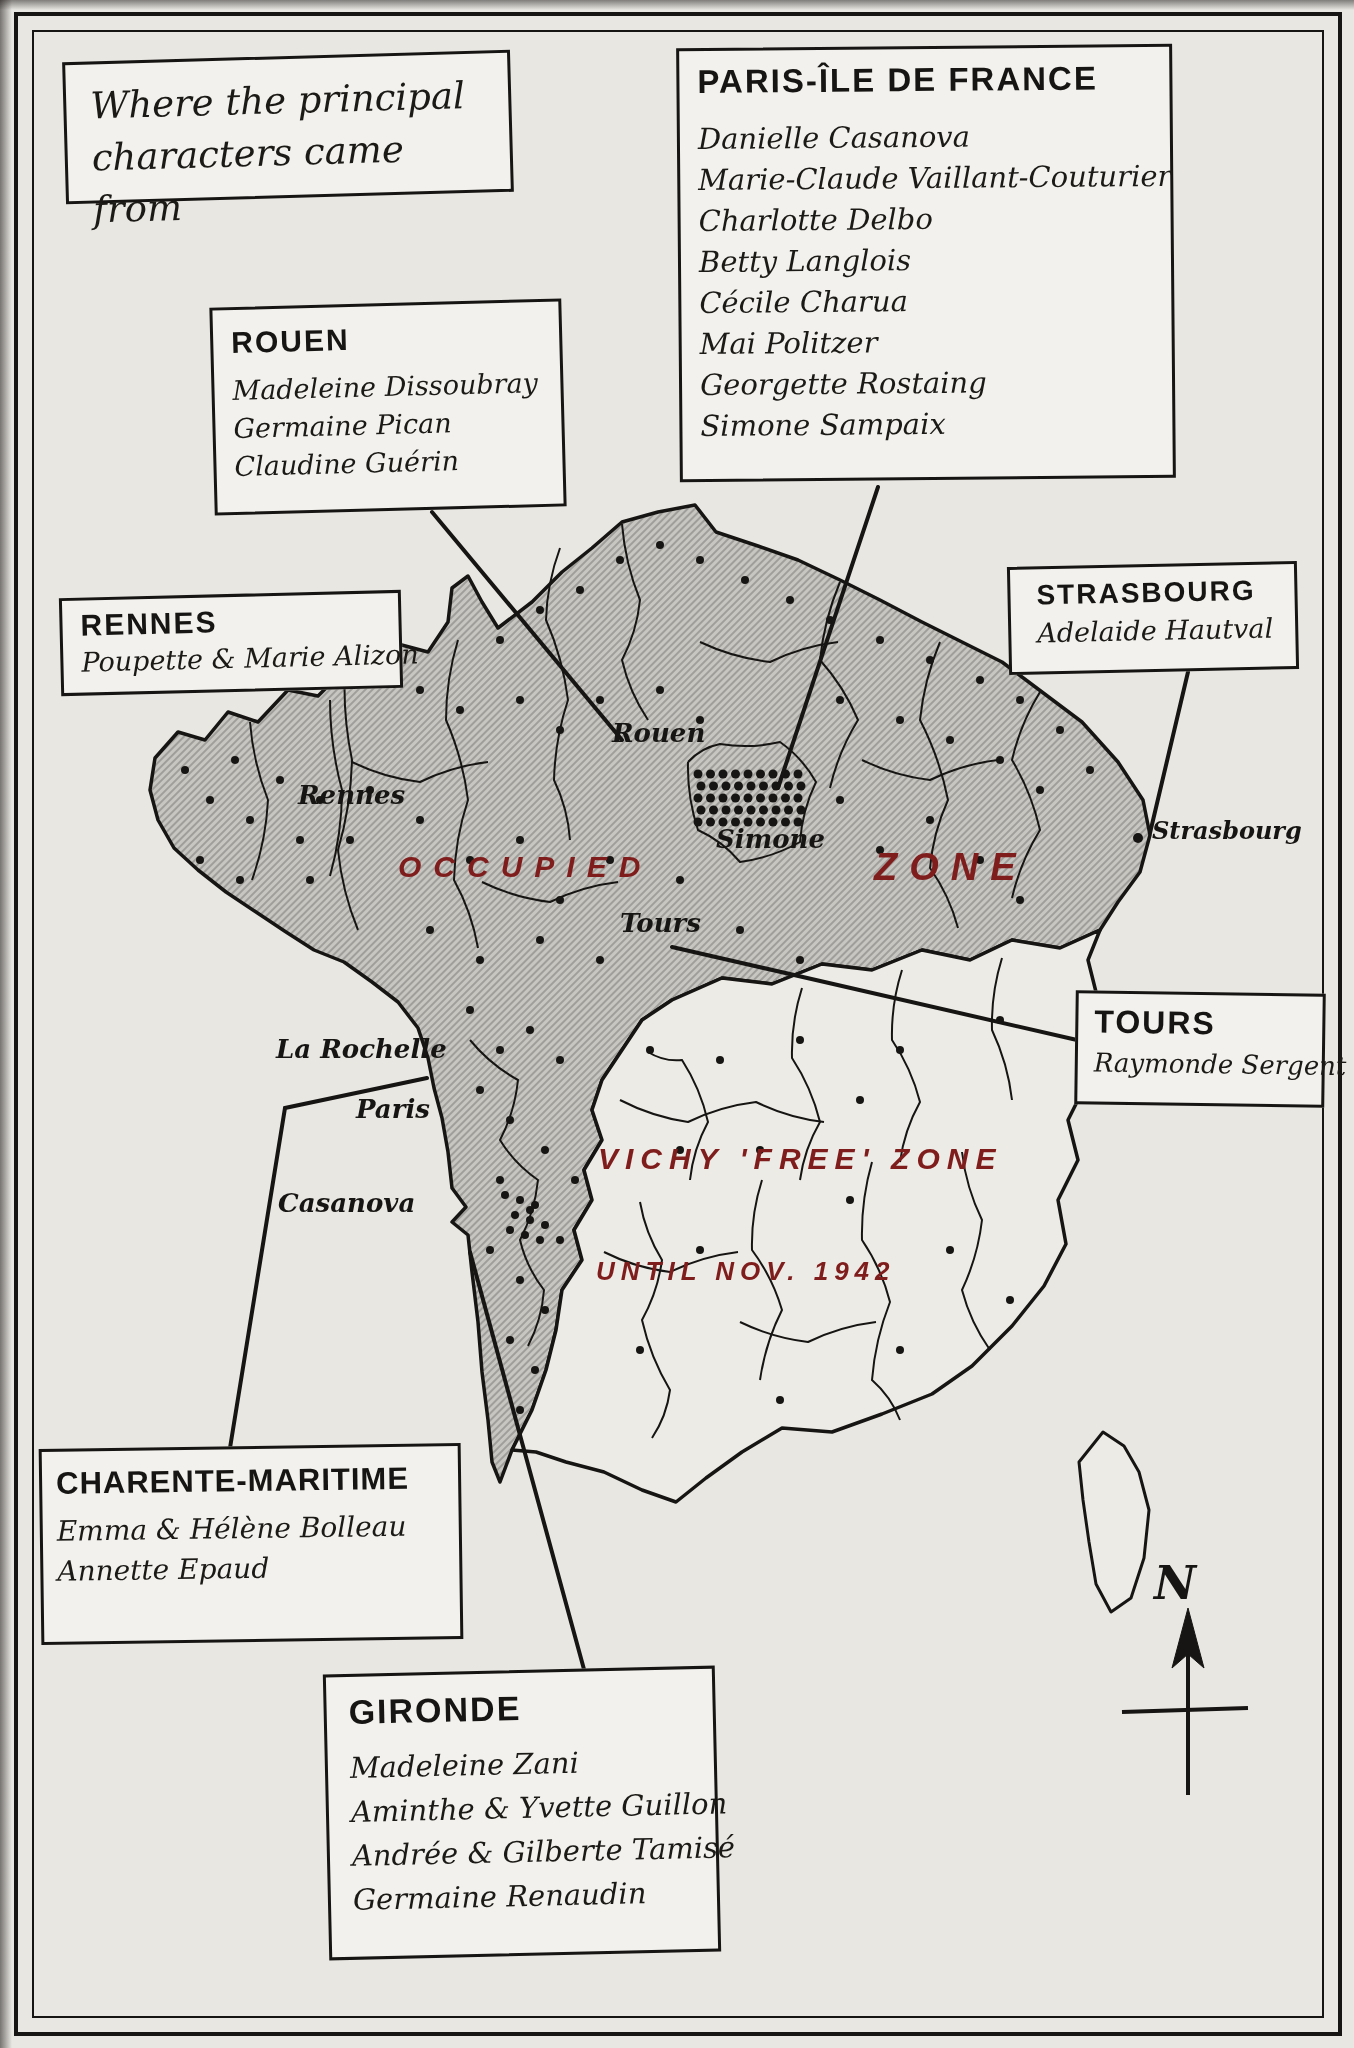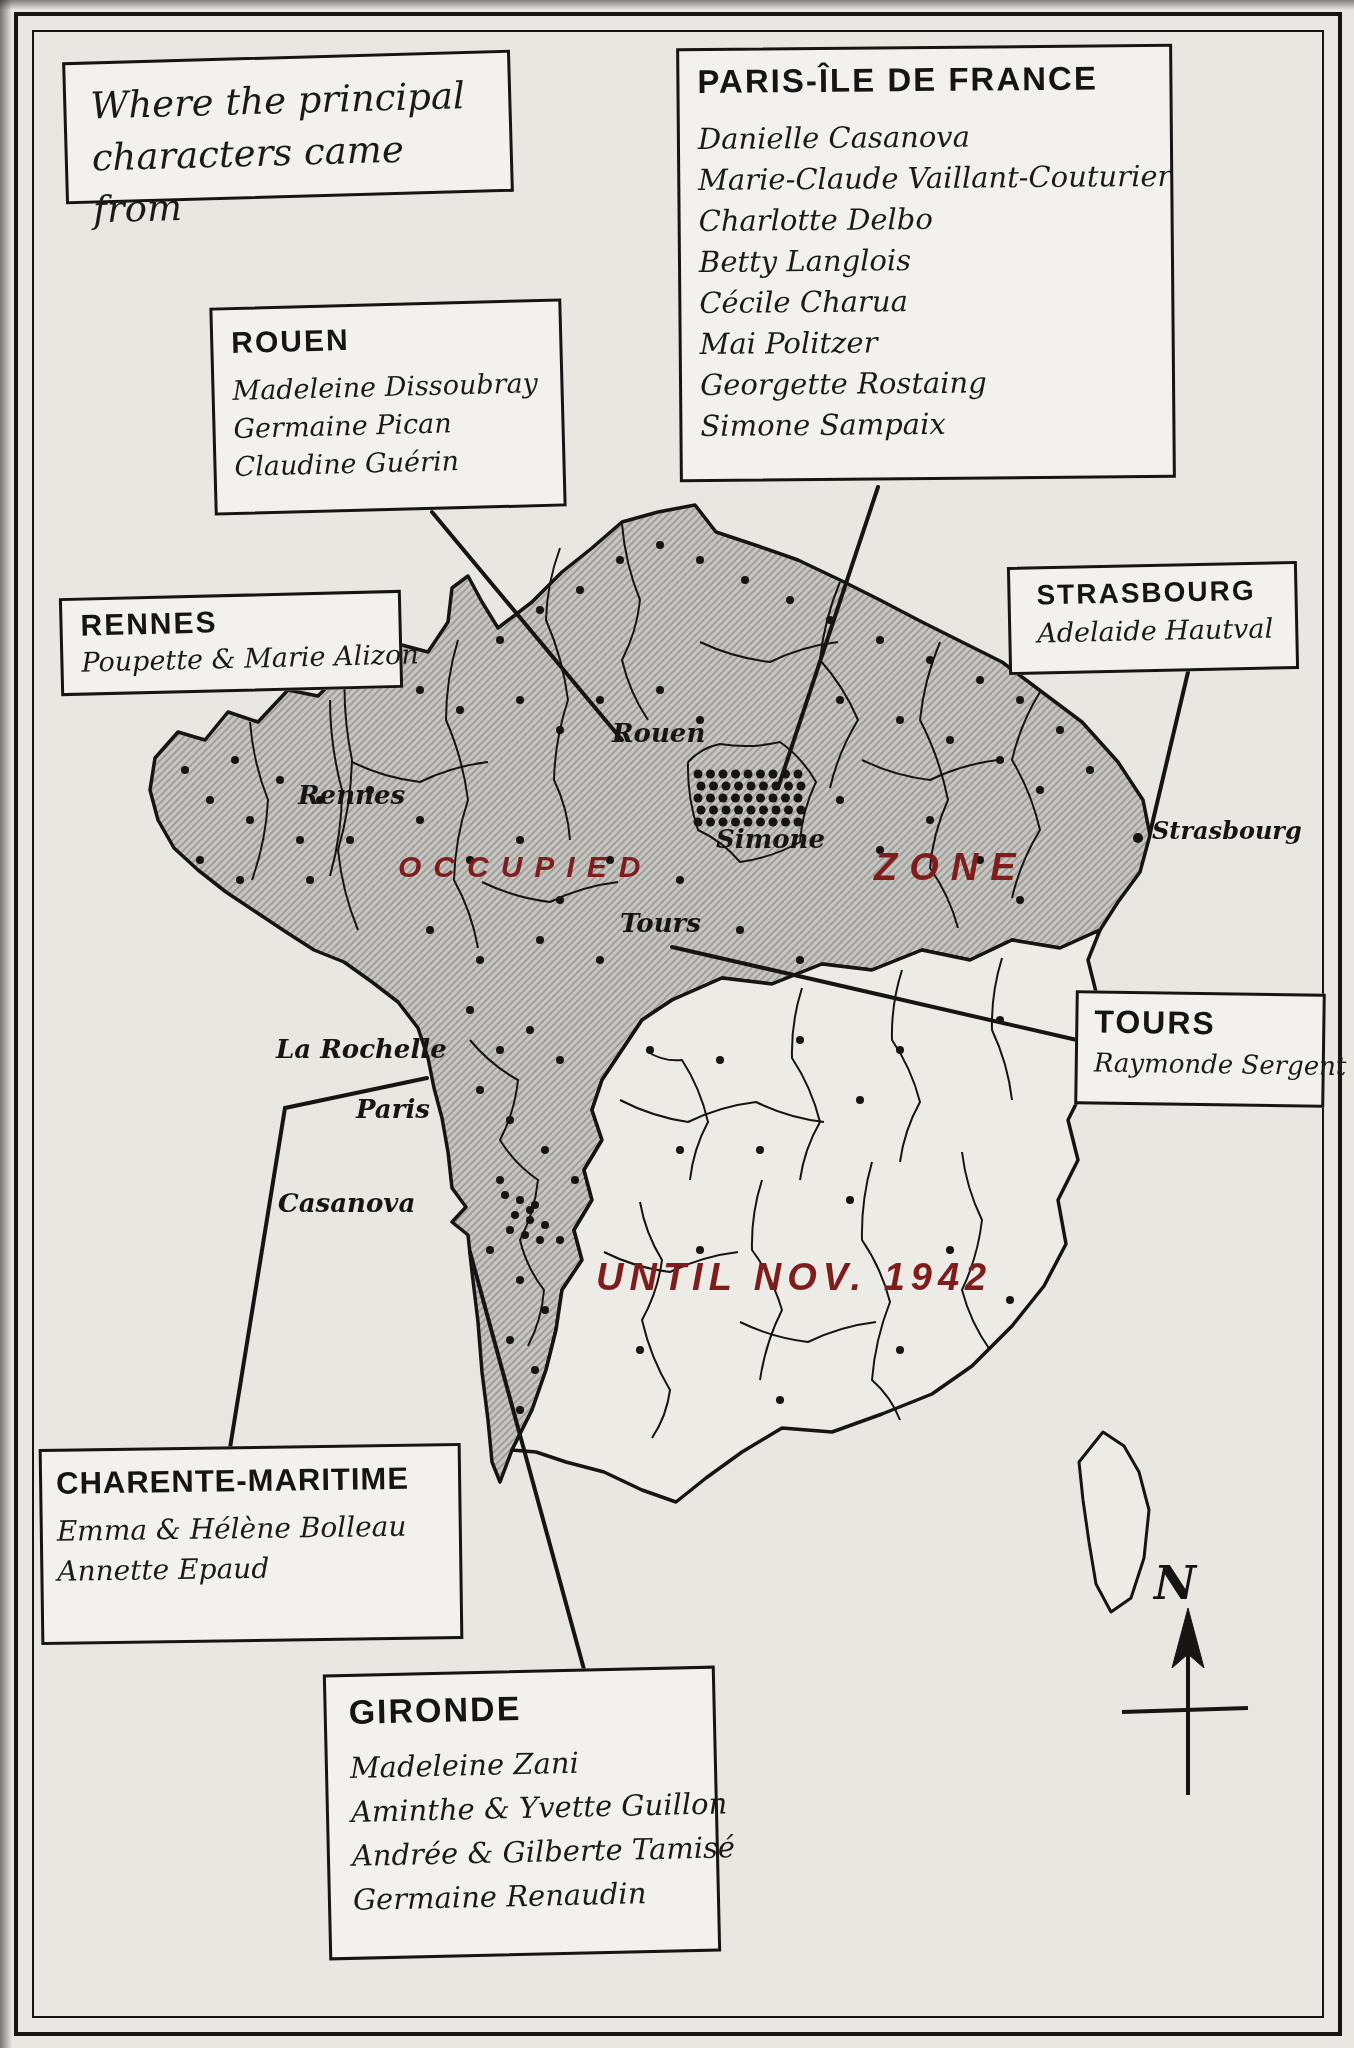--- a/index.html
+++ b/index.html
@@ -19,21 +19,21 @@
   .frame-inner{position:absolute;left:32px;top:30px;right:30px;bottom:30px;
     border:2px solid #171513;z-index:1;}
   
   #map-svg{position:absolute;left:0;top:0;z-index:2;}
   
   .zone-label{position:absolute;z-index:3;font-weight:bold;font-style:italic;
     font-family:"Liberation Sans",sans-serif;white-space:nowrap;color:#7f1d1d;}
   .lbl-occupied{left:398px;top:850px;font-size:30px;letter-spacing:12px;}
   .lbl-zoneword{left:874px;top:846px;font-size:38px;letter-spacing:12px;}
   .lbl-vichy{left:598px;top:1142px;font-size:30px;letter-spacing:7px;}
-  .lbl-until{left:596px;top:1256px;font-size:38px;letter-spacing:6px;font-style:italic;}
+  .lbl-until{left:596px;top:1256px;font-size:26px;letter-spacing:6px;font-style:italic;}
   .city-label{position:absolute;z-index:3;font-family:"DejaVu Serif",serif;
     font-style:italic;font-weight:bold;font-size:26px;white-space:nowrap;color:#171513;}
   .lbl-rouen{left:612px;top:718px;}
   .lbl-paris{left:716px;top:824px;}
   .lbl-rennes{left:298px;top:780px;}
   .lbl-tours{left:620px;top:908px;}
   .lbl-larochelle{left:276px;top:1034px;text-align:right;}
   .lbl-royan{left:356px;top:1094px;}
   .lbl-bordeaux{left:278px;top:1188px;}
   .lbl-strasbourg{left:1152px;top:816px;font-size:24px;}
@@ -291,20 +291,21 @@
 
     <g stroke="#171513" fill="#171513">
       <line x1="1188" y1="1624" x2="1188" y2="1795" stroke-width="4"></line>
       <polygon points="1188,1608 1172,1668 1188,1654 1204,1668"></polygon>
       <line x1="1122" y1="1712" x2="1248" y2="1708" stroke-width="4"></line>
     </g>
   </svg>
 
   <div class="zone-label lbl-occupied">OCCUPIED</div>
   <div class="zone-label lbl-zoneword">ZONE</div>
+  <div class="zone-label lbl-vichy">VICHY 'FREE' ZONE</div>
   <div class="zone-label lbl-until">UNTIL NOV. 1942</div>
 
   <div class="city-label lbl-rouen">Rouen</div>
   <div class="city-label lbl-paris">Simone</div>
   <div class="city-label lbl-rennes">Rennes</div>
   <div class="city-label lbl-tours">Tours</div>
   <div class="city-label lbl-larochelle">La Rochelle</div>
   <div class="city-label lbl-royan">Paris</div>
   <div class="city-label lbl-bordeaux">Casanova</div>
   <div class="city-label lbl-strasbourg">Strasbourg</div>

